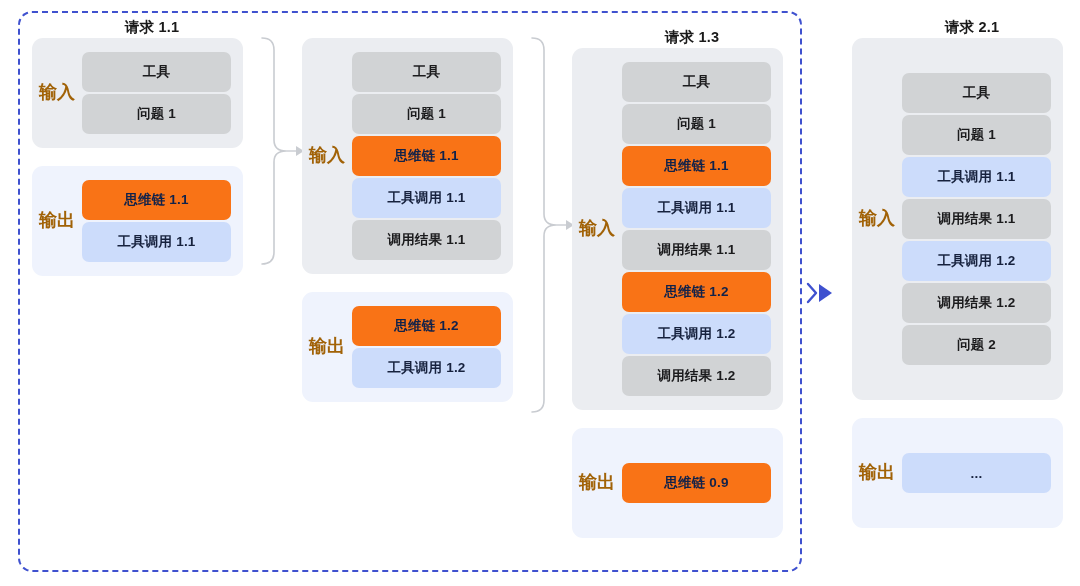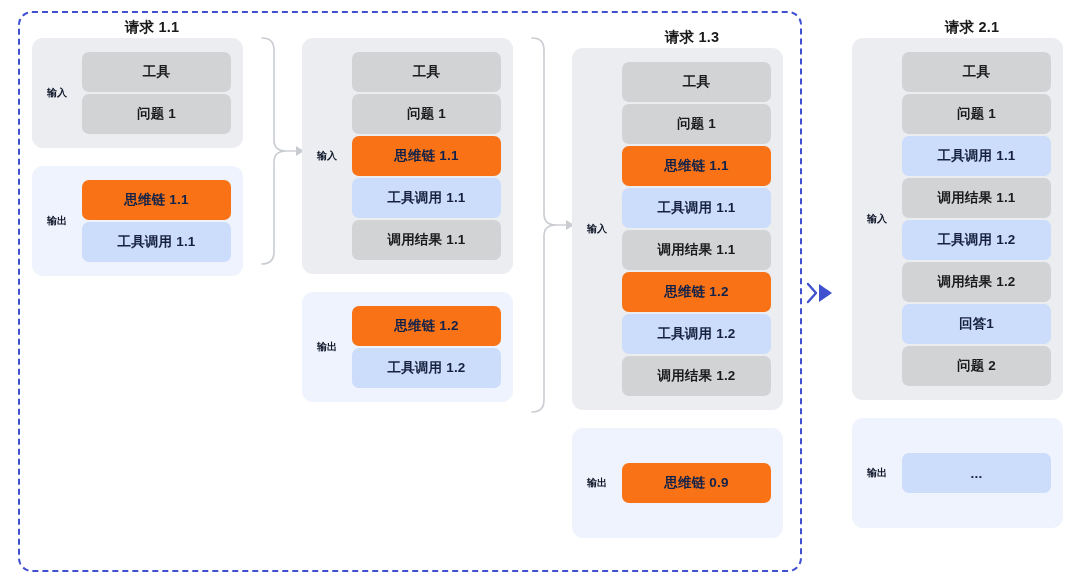--- a/index.html
+++ b/index.html
@@ -42,23 +42,23 @@
     display: flex;
     align-items: center;
   }
   .section.input  { background: #ebedf1; }
   .section.output { background: #eff3fd; }
 
   .sec-label {
     width: 50px;
     flex: 0 0 50px;
     text-align: center;
-    font-size: 10px;
+    font-size: 18px;
     font-weight: 700;
-    color: #0f172a;
+    color: #a16207;
     line-height: 1.2;
   }
   .sec-items {
     flex: 1 1 auto;
     display: flex;
     flex-direction: column;
     gap: 2px;
     padding: 9px 12px 9px 0;
   }
 
@@ -184,21 +184,20 @@
 
     <div class="section input" style="left:0px; top:20px; width:211px; height:362px;">
       <div class="sec-label">输入</div>
       <div class="sec-items">
         <div class="chip gray">工具</div>
         <div class="chip gray">问题 1</div>
         <div class="chip lightblue">工具调用 1.1</div>
         <div class="chip gray">调用结果 1.1</div>
         <div class="chip lightblue">工具调用 1.2</div>
         <div class="chip gray">调用结果 1.2</div>
-        <div class="chip lightblue">回答1</div>
         <div class="chip gray">问题 2</div>
       </div>
     </div>
 
     <div class="section output" style="left:0px; top:400px; width:211px; height:110px;">
       <div class="sec-label">输出</div>
       <div class="sec-items">
         <div class="chip lightblue">...</div>
       </div>
     </div>

